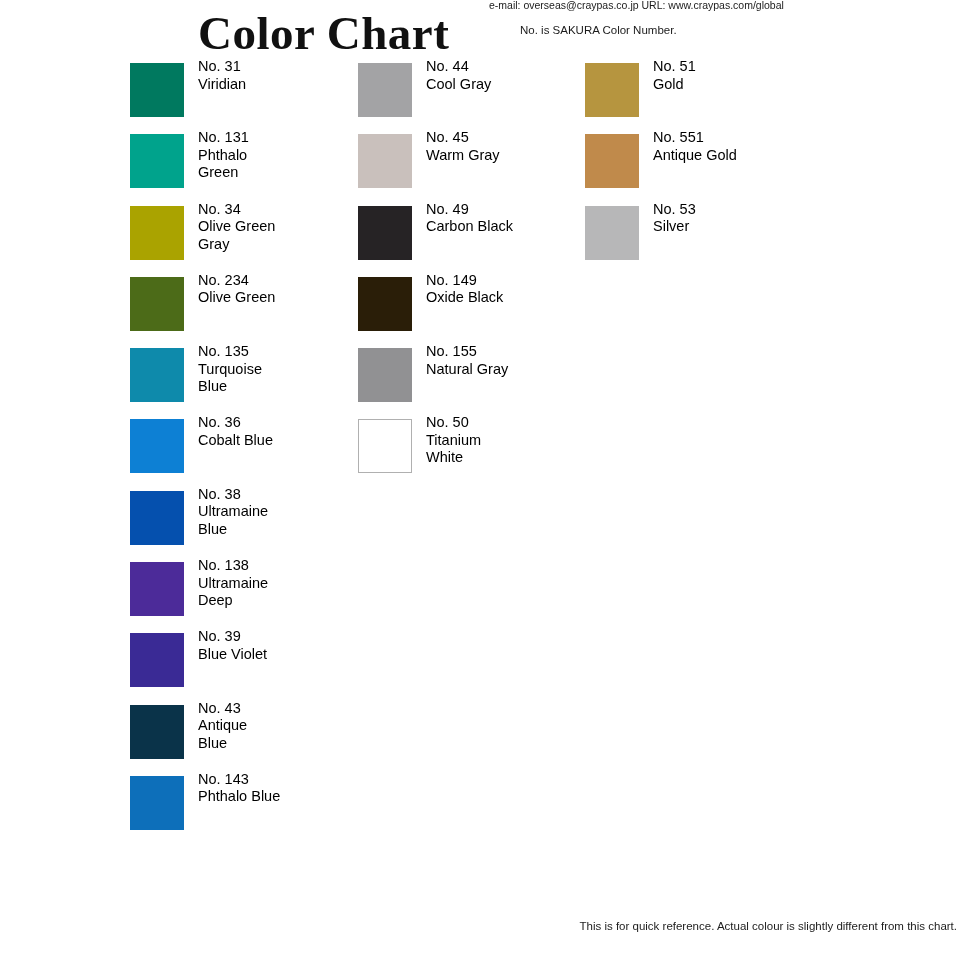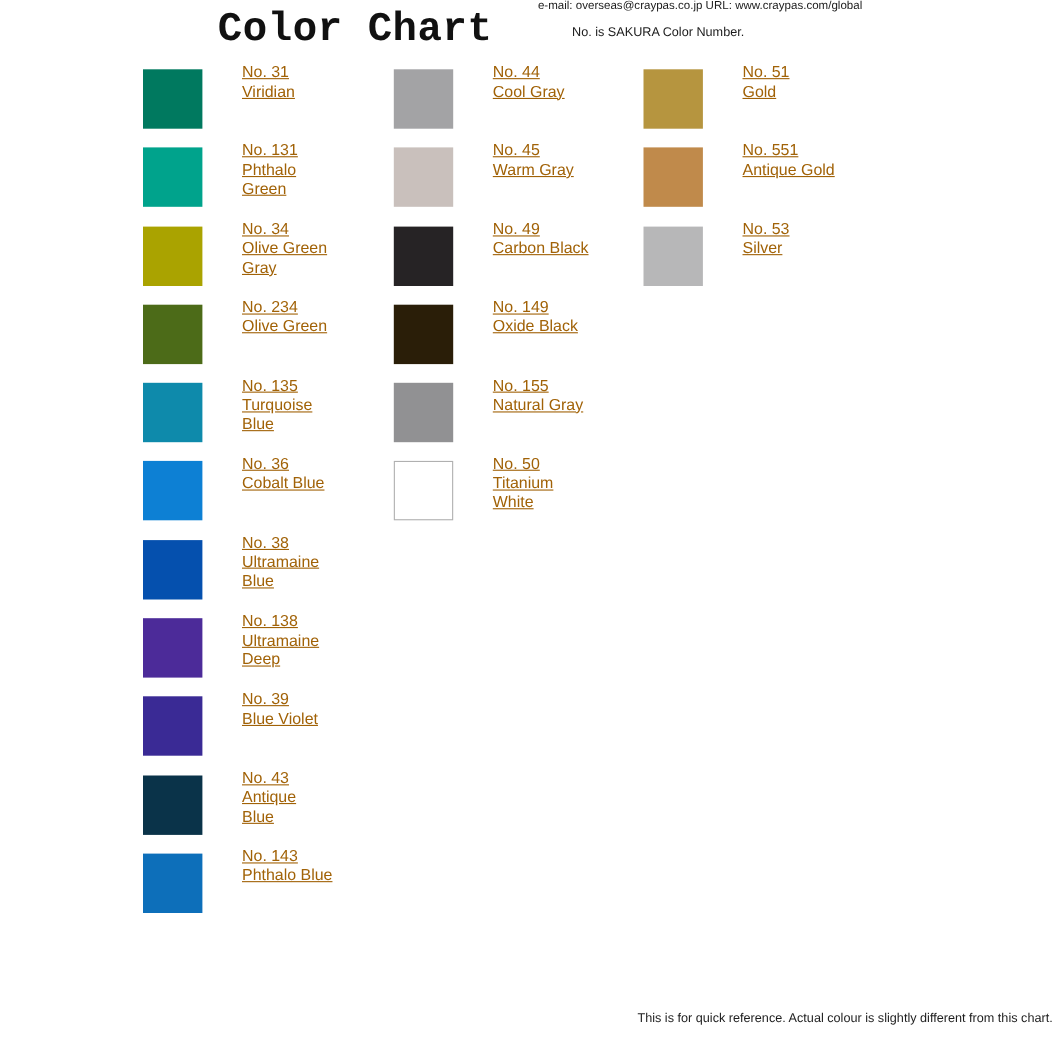--- a/index.html
+++ b/index.html
@@ -20,23 +20,23 @@
   
   .header-crop {
     position: absolute;
     left: 155px; top: -12px;
     width: 290px; height: 14px;
     background: #ffffff;
   }
   .page-title {
     position: absolute;
     left: 198px; top: 6px;
-    font-family: Liberation Mono, monospace;
+    font-family: Liberation Serif, serif;
     font-weight: bold;
-    font-size: 37px;
+    font-size: 47px;
     letter-spacing: .5px;
     color: #111111;
     white-space: nowrap;
   }
   .contact-line {
     position: absolute;
     left: 489px; top: -1px;
     width: 290px;
     text-align: center;
     font-size: 10.5px;
@@ -75,26 +75,25 @@
     position: absolute;
     left: 0; top: 0;
     width: 54px;
     height: 54px;
   }
   .swatch.bordered {
     border: 1px solid #b0b0b0;
   }
   .swatch-label {
     position: absolute;
-    left: 90px; top: -5px;
+    left: 68px; top: -5px;
     width: 180px;
     font-size: 14.5px;
     line-height: 17.5px;
-    color: #a16207;
-    text-decoration: underline;
+    color: #000000;
   }
   .swatch-no { display: block; }
   .swatch-name { display: block; }
 
   
   .footer-note {
     position: absolute;
     left: 0; top: 920px;
     width: 957px;
     text-align: right;

